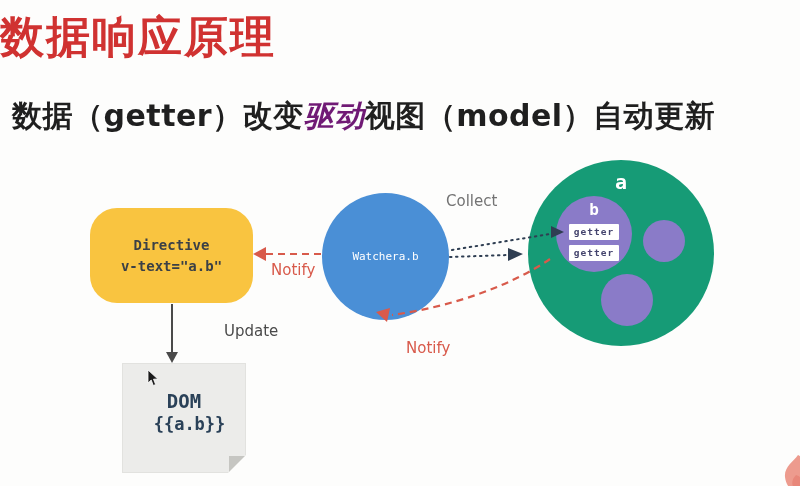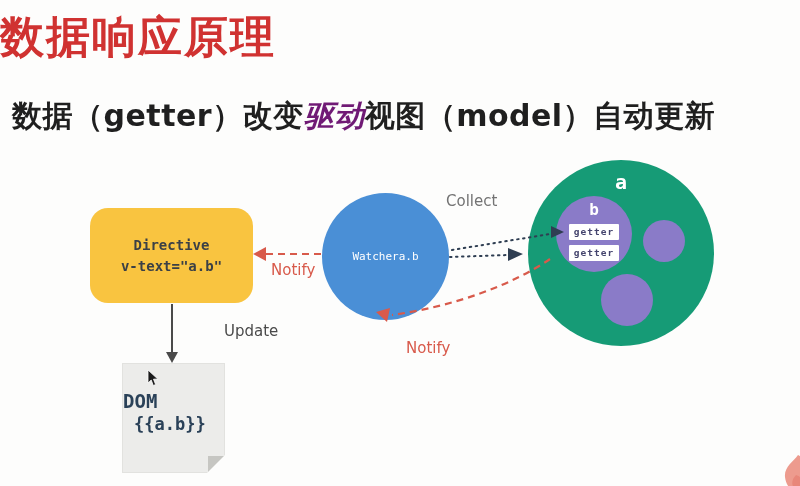--- a/index.html
+++ b/index.html
@@ -17,21 +17,21 @@
   .subtitle {
     position:absolute; top:96px; left:12px;
     font-size:30px; font-weight:700; color:#1f1f1f;
     letter-spacing:0.5px; white-space:nowrap;
   }
   .subtitle .hl { color:#701a75;font-style:italic; }
 
   
   .directive-box {
     position:absolute; left:90px; top:208px; width:163px; height:95px;
-    background:#f9c440; border-radius:18px;
+    background:#f9c440; border-radius:27px;
     display:flex; flex-direction:column; justify-content:center; align-items:center;
     font-family:"DejaVu Sans Mono", monospace; font-weight:700;
     font-size:14px; line-height:21px; color:#3b4046;
   }
 
   
   .watcher-circle {
     position:absolute; left:322px; top:193px; width:127px; height:127px;
     background:#4a8fd6; border-radius:50%;
     display:flex; flex-direction:row; justify-content:center; align-items:center;
@@ -66,24 +66,24 @@
     letter-spacing:1px;
   }
   .accessor.getter { top:28px; }
   .accessor.setter { top:49px; }
   .purple-circle { position:absolute; background:#8a7bc8; border-radius:50%; }
   .purple-circle.right  { left:115px; top:60px;  width:42px; height:42px; }
   .purple-circle.bottom { left:73px;  top:114px; width:52px; height:52px; }
 
   
   .dom-box {
-    position:absolute; left:122px; top:363px; width:103px; height:110px;
+    position:absolute; left:122px; top:363px; width:124px; height:110px;
     background:#ececea; border:1px solid #e2e2df;
     font-family:"DejaVu Sans Mono", monospace; font-weight:700;
-    color:#2a4158; text-align:left;
+    color:#2a4158; text-align:center;
   }
   .dom-box .l1 { margin-top:25px; font-size:19px; line-height:24px; }
   .dom-box .l2 { font-size:17px; line-height:23px;padding-left:11px; }
   .dom-fold-cut {
     position:absolute; right:-1px; bottom:-1px; width:0; height:0;
     border-bottom:18px solid #fdfdfc; border-left:18px solid transparent;
   }
   .dom-fold {
     position:absolute; right:-1px; bottom:-1px; width:0; height:0;
     border-top:17px solid #c6c6c2; border-right:17px solid transparent;

